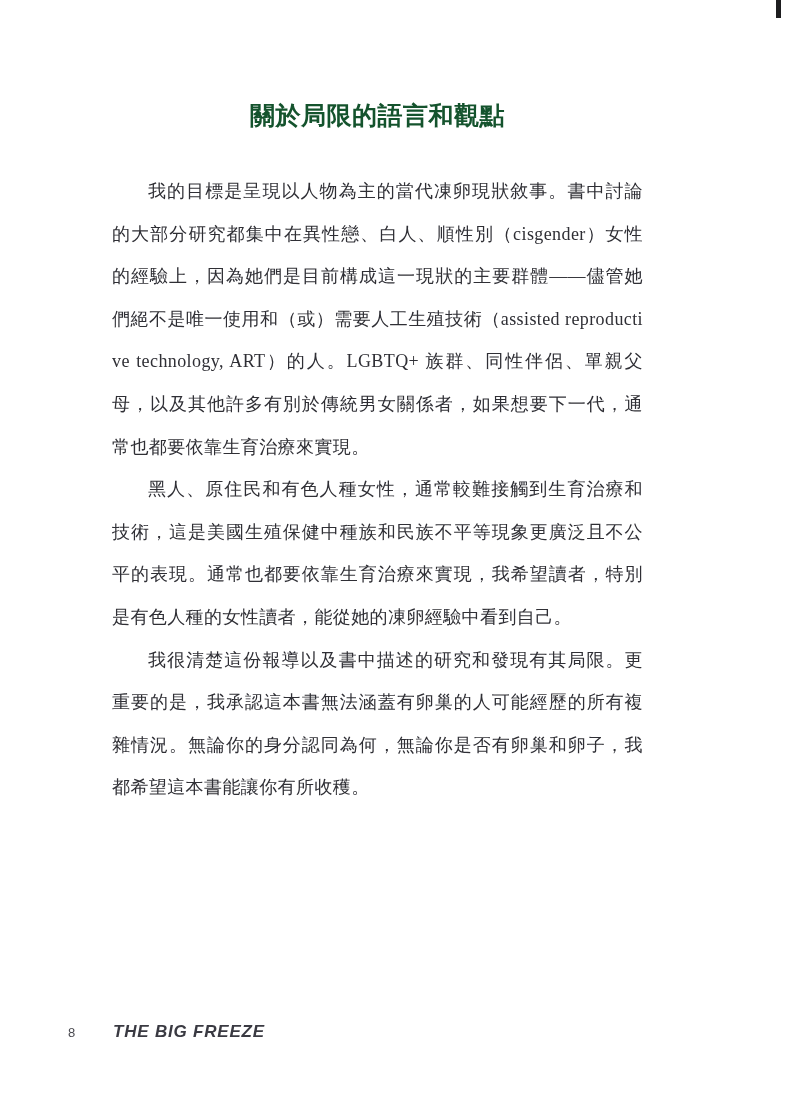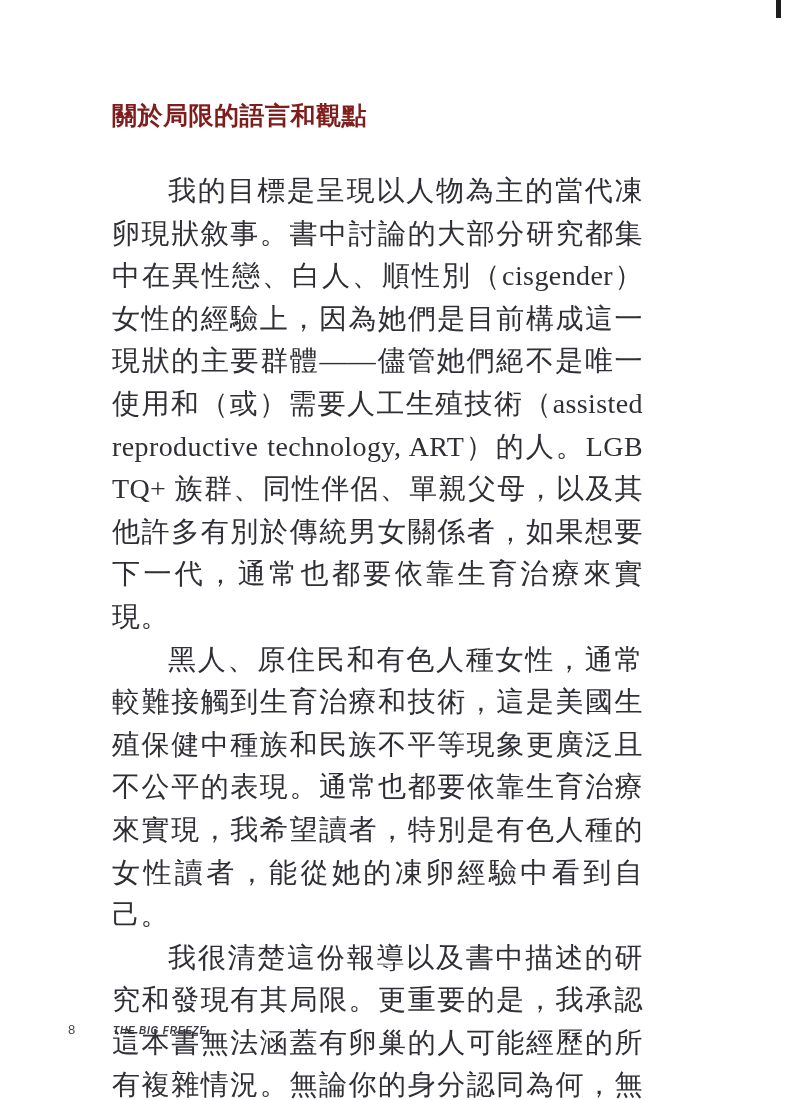--- a/index.html
+++ b/index.html
@@ -33,28 +33,29 @@
     top: 98px;
     width: 531px;
   }
 
   .section-heading {
     font-family: "Liberation Sans", "DejaVu Sans", sans-serif;
     font-weight: bold;
     font-size: 25px;
     line-height: 34px;
     letter-spacing: 0.5px;
-    color: #7f1d1d;
+    color: #14532d;
     margin: 0 0 38px 0;
     white-space: nowrap;
+    text-align: center;
   }
 
   .body-copy {
     font-family: "Liberation Serif", "DejaVu Serif", serif;
-    font-size: 28px;
+    font-size: 18px;
     line-height: 42.6px;
     color: #2f2f35;
     text-align: justify;
     text-justify: inter-character;
     text-indent: 2em;
     margin: 0;
     letter-spacing: 0.4px;
     word-break: break-all;
   }
 
@@ -76,21 +77,21 @@
     font-size: 13px;
     color: #4a4a50;
     width: 45px;
     flex: 0 0 45px;
   }
 
   .running-head {
     font-family: "Liberation Sans", "DejaVu Sans", sans-serif;
     font-weight: bold;
     font-style: italic;
-    font-size: 10px;
+    font-size: 17px;
     letter-spacing: 0.8px;
     color: #3a3a42;
   }
 </style>
 </head>
 <body>
 
 <div class="page">
 
   <div class="edge-mark-tr"></div>

